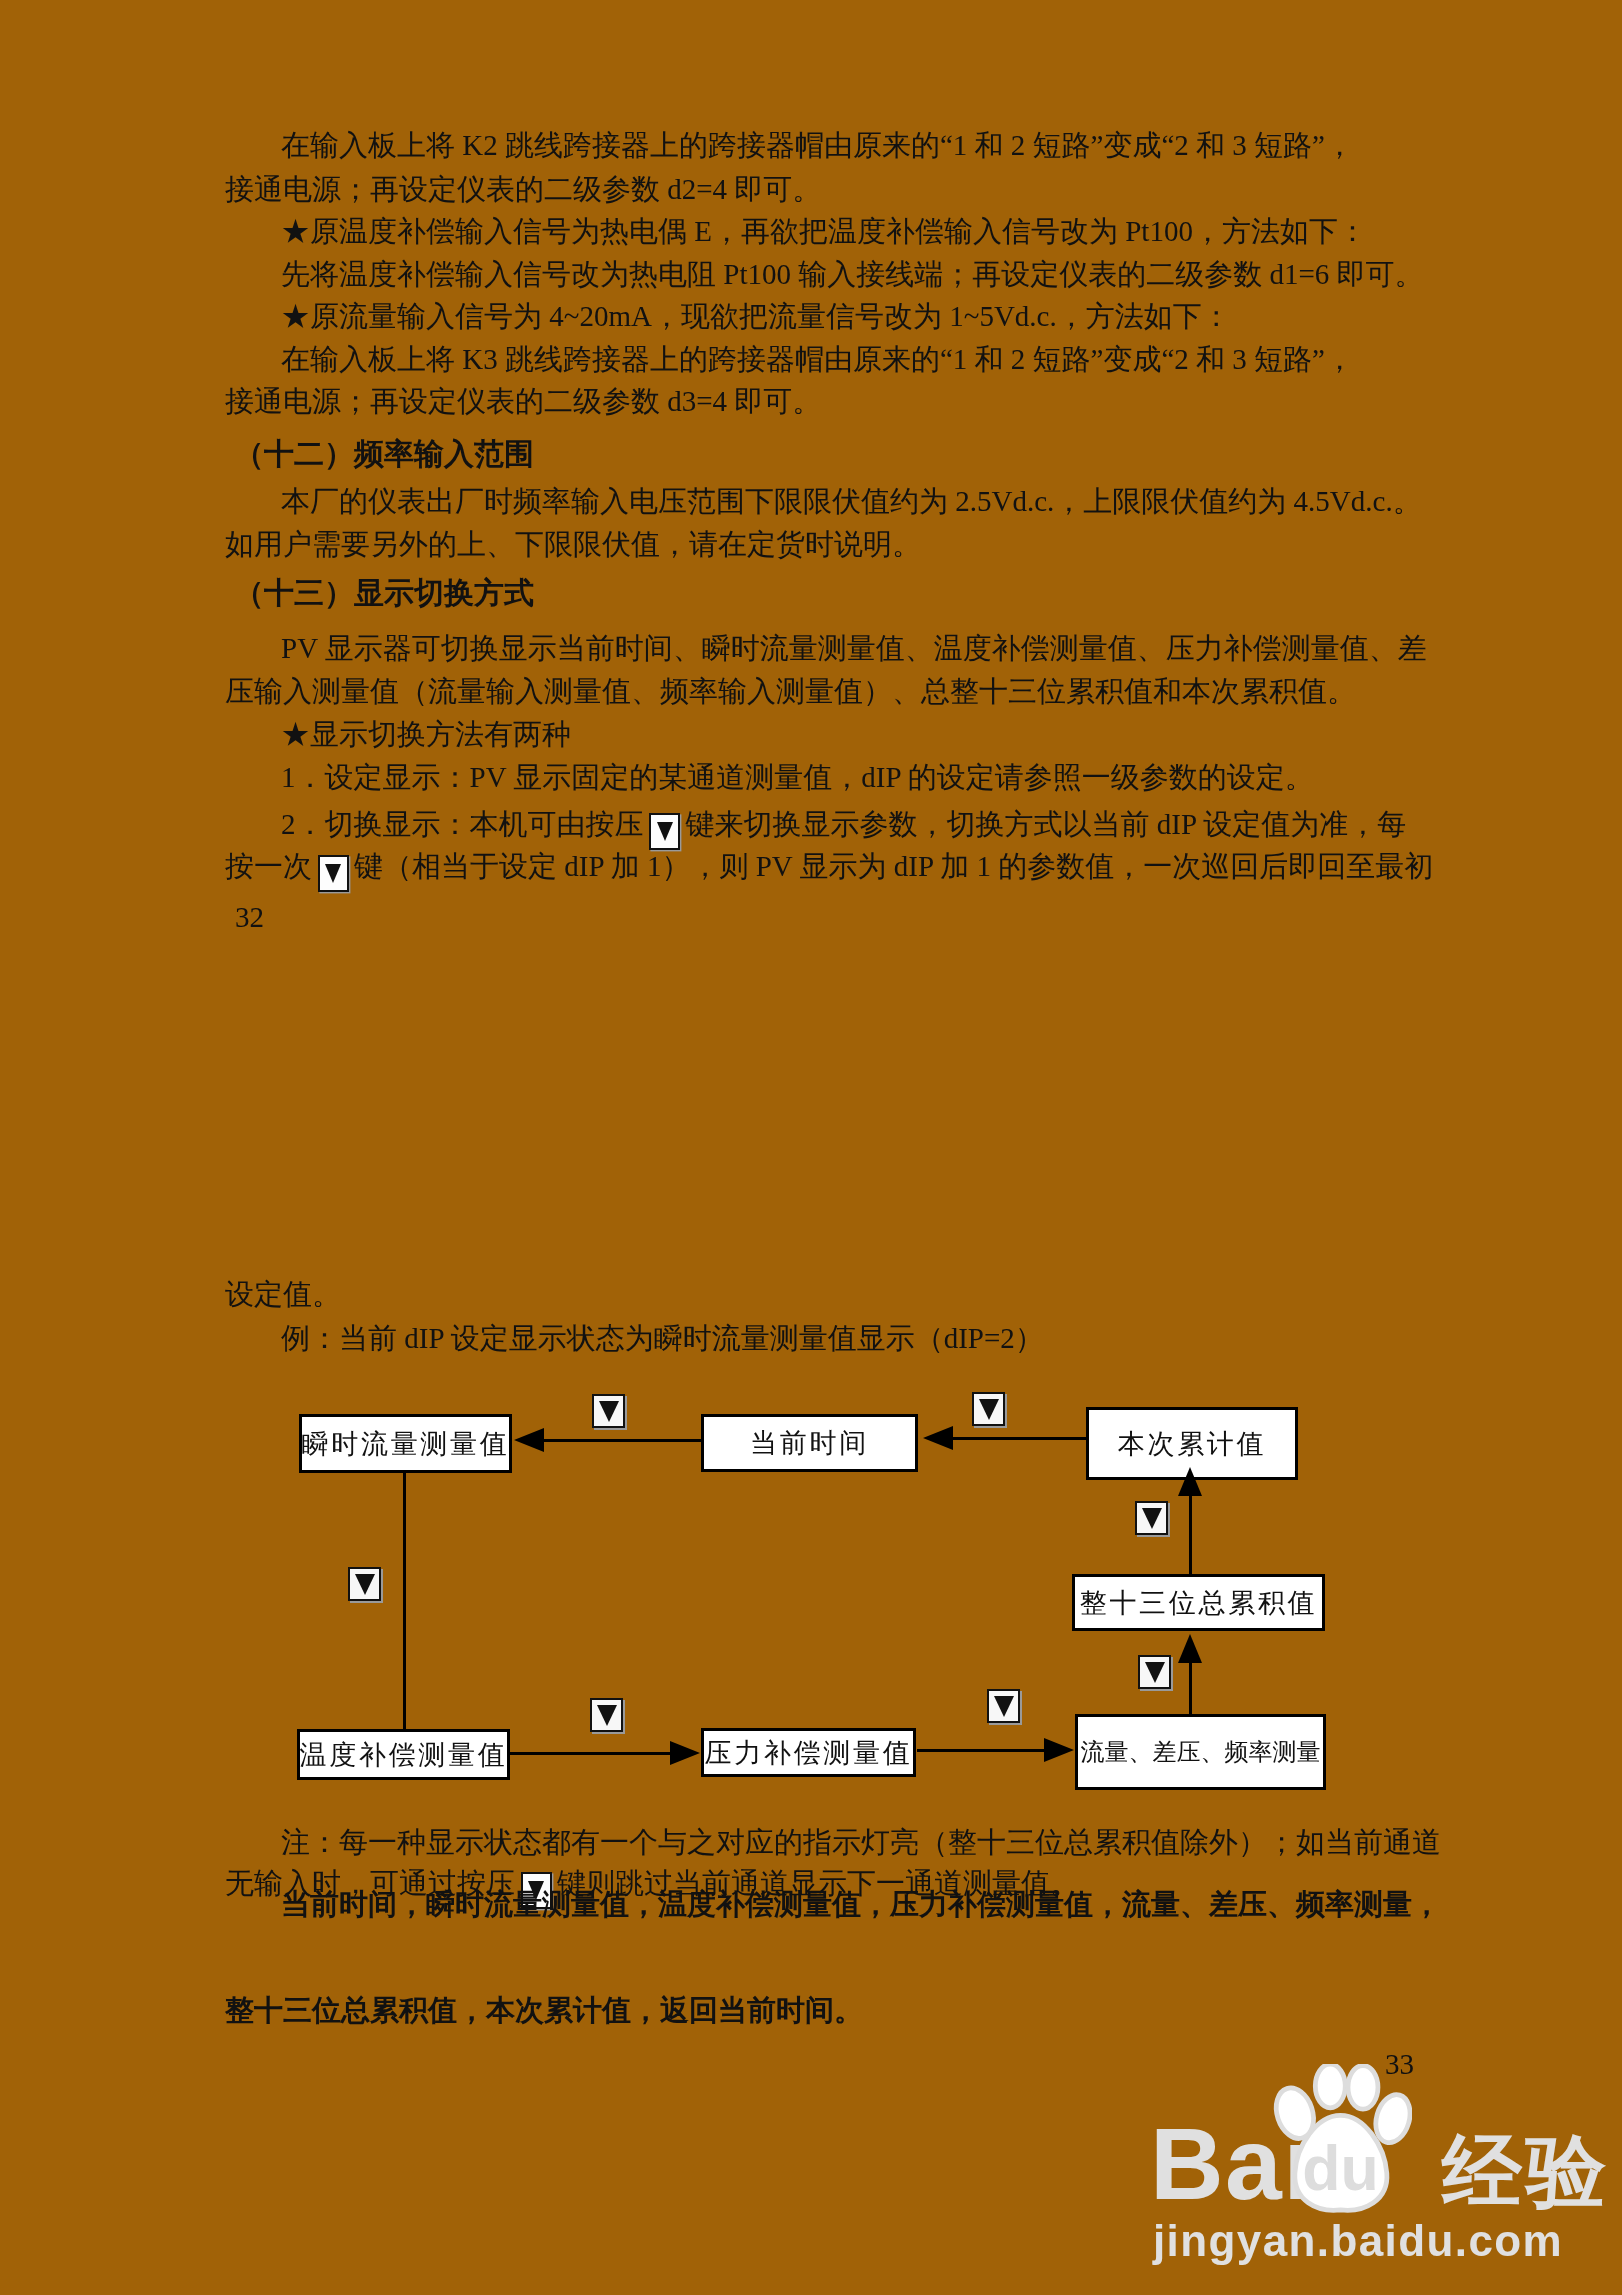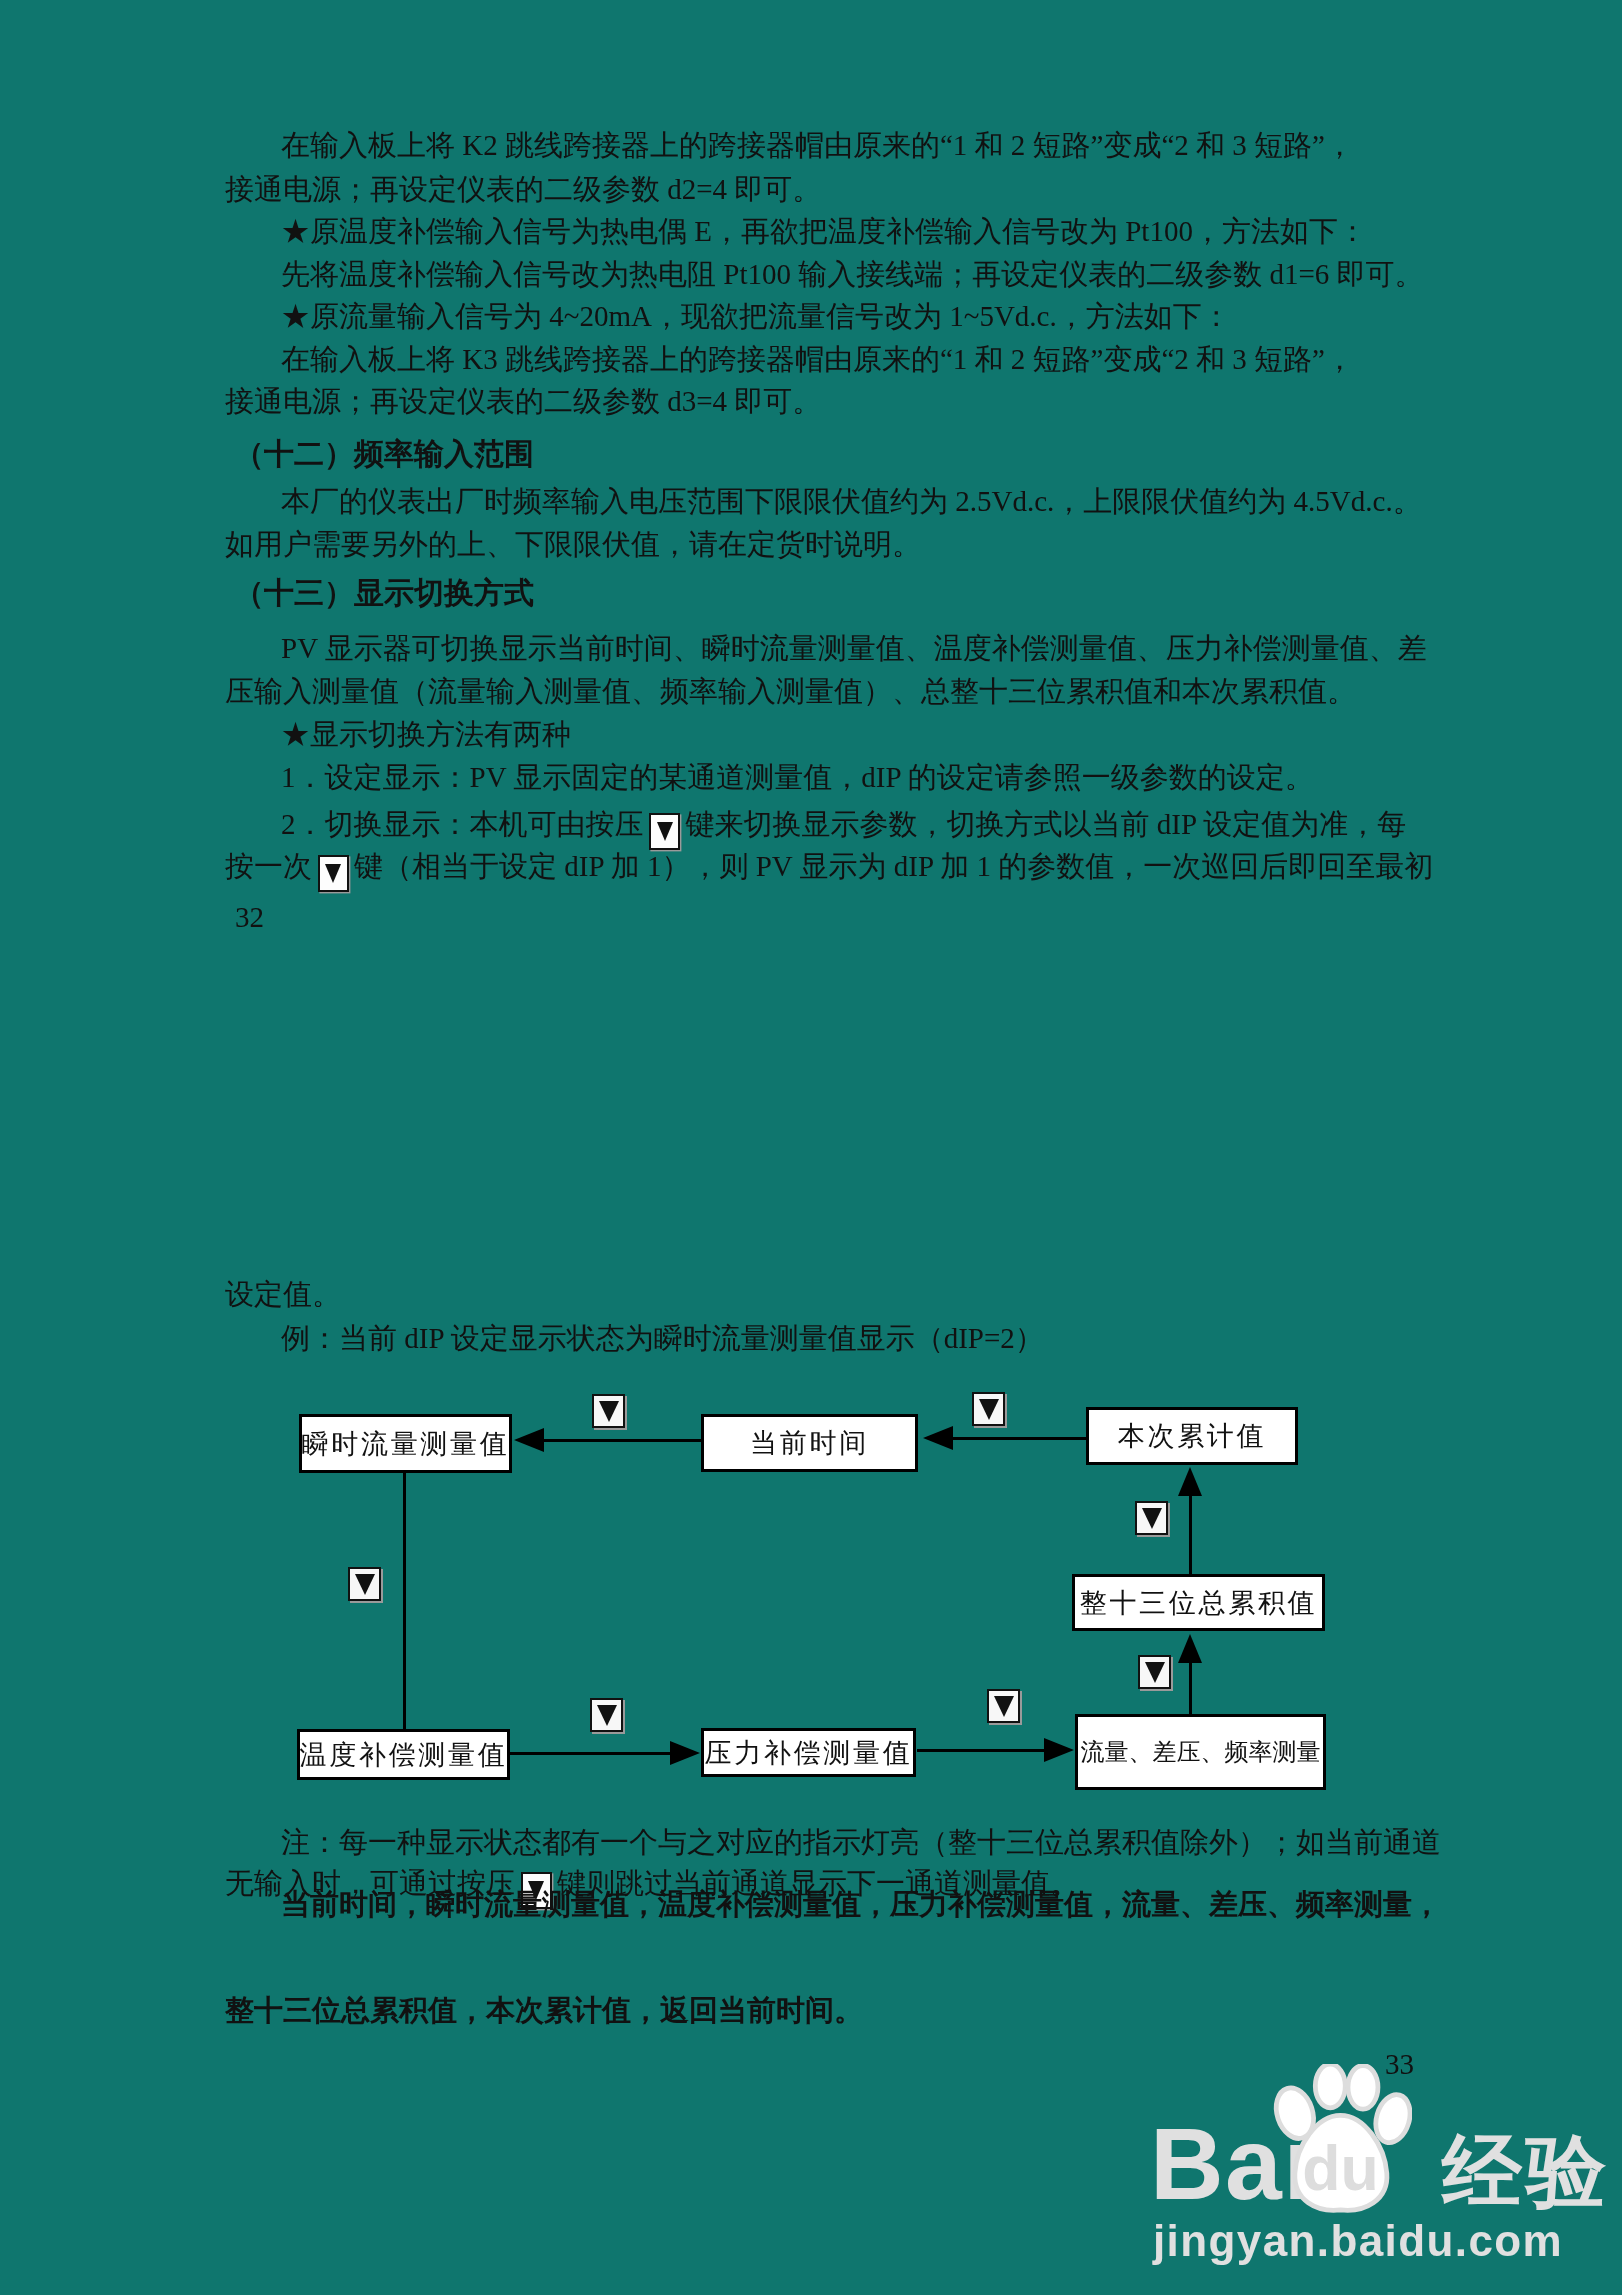--- a/index.html
+++ b/index.html
@@ -1,19 +1,19 @@
 <!DOCTYPE html>
 <html style="font-size:11px"><head>
 <meta charset="utf-8">
 <style>
   html,body{margin:0;padding:0;background:#888;}
   .page{
     position:relative;
     width:1623px;height:2295px;
-    background:#0f766e;
+    background:#a16207;
     font-family:"Liberation Serif","DejaVu Serif",serif;
     color:#111;
     overflow:hidden;
   }
   
   .line{
     position:absolute;
     white-space:nowrap;
     font-size:29px;
     line-height:35px;
@@ -130,21 +130,21 @@
       </span><span>键（相当于设定 dIP 加 1），则 PV 显示为 dIP 加 1 的参数值，一次巡回后即回至最初</span>
   </div>
 
   <div class="pgnum" style="left:225px;top:901px">32</div>
 
   <div class="line margin" style="top:1277px">设定值。</div>
   <div class="line indent" style="top:1321px">例：当前 dIP 设定显示状态为瞬时流量测量值显示（dIP=2）</div>
 
   <div class="dbox" style="left:299px;top:1414px;width:213px;height:59px">瞬时流量测量值</div>
   <div class="dbox" style="left:701px;top:1414px;width:217px;height:58px">当前时间</div>
-  <div class="dbox" style="left:1086px;top:1407px;width:212px;height:58px">本次累计值</div>
+  <div class="dbox" style="left:1086px;top:1407px;width:212px;height:73px">本次累计值</div>
   <div class="dbox" style="left:1072px;top:1574px;width:253px;height:57px">整十三位总累积值</div>
   <div class="dbox" style="left:297px;top:1729px;width:213px;height:51px">温度补偿测量值</div>
   <div class="dbox" style="left:701px;top:1728px;width:215px;height:49px">压力补偿测量值</div>
   <div class="dbox small" style="left:1075px;top:1714px;width:251px;height:76px">流量、差压、频率测量</div>
 
   <div class="harrow left" style="left:543px;top:1439px;width:158px"></div>
   <div class="harrow left" style="left:952px;top:1437px;width:134px"></div>
   <div class="harrow right" style="left:510px;top:1752px;width:161px"></div>
   <div class="harrow right" style="left:917px;top:1749px;width:128px"></div>
   <div class="varrow" style="left:1189px;top:1661px;height:53px"></div>

